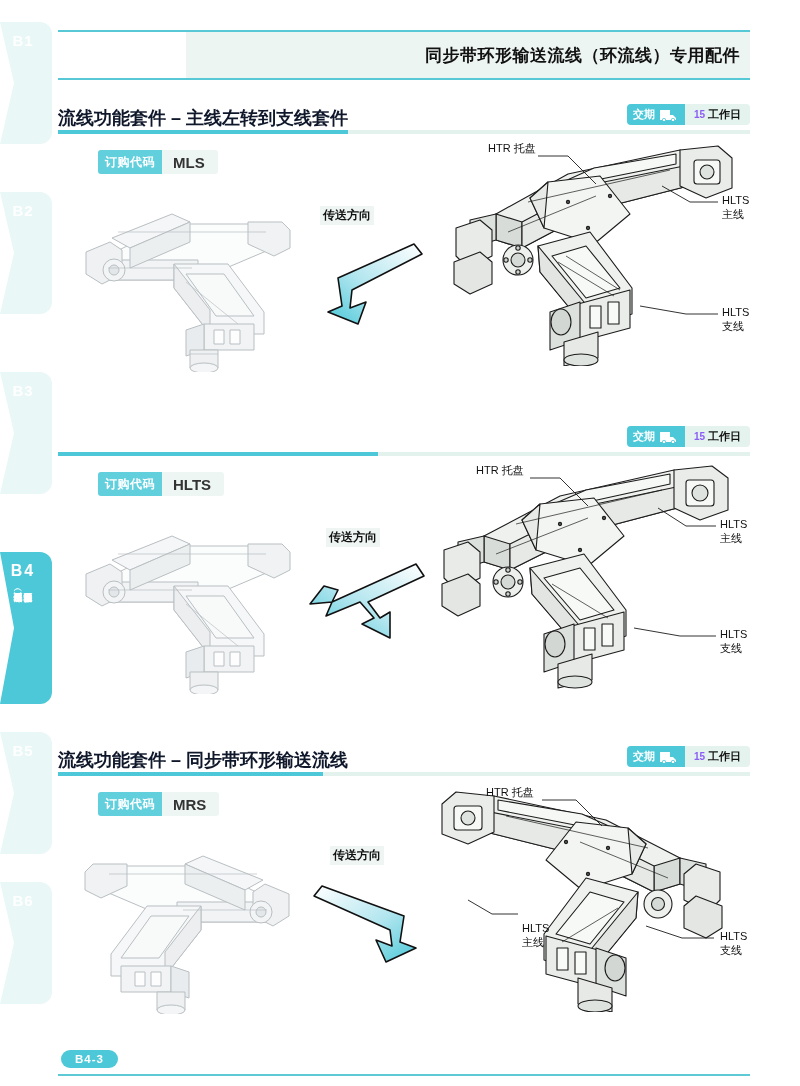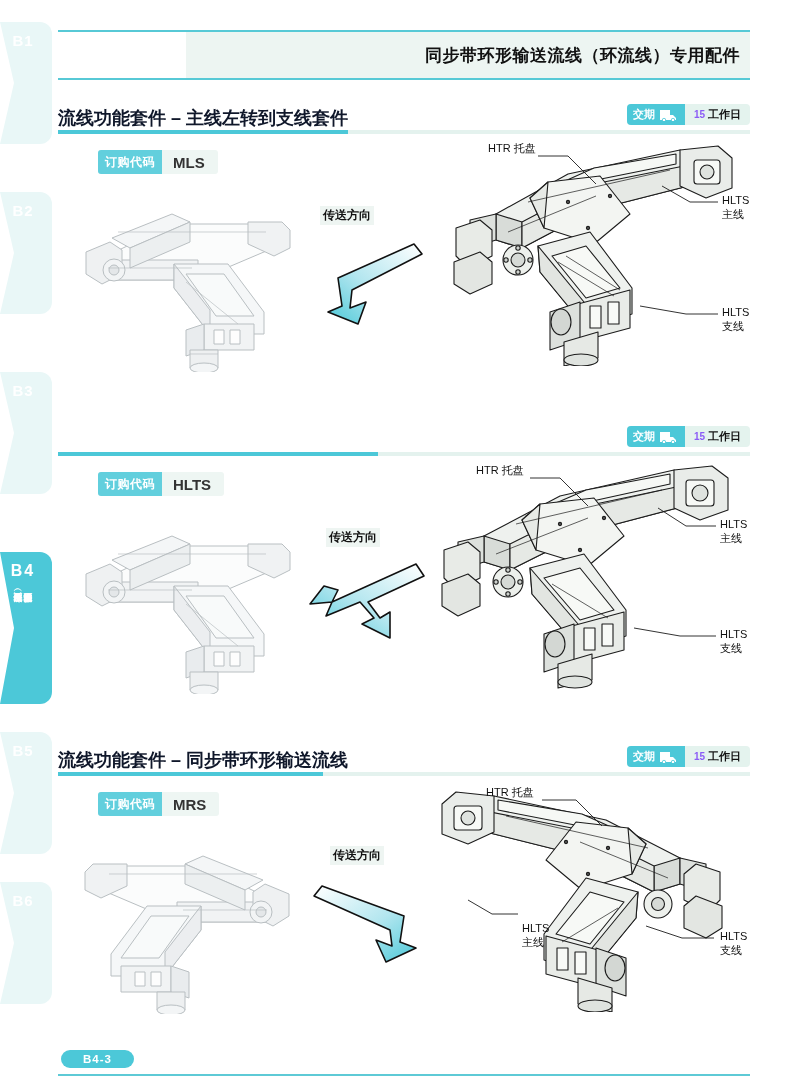--- a/index.html
+++ b/index.html
@@ -120,21 +120,21 @@
     position: absolute; font-size: 11px; font-weight: normal; color: #111;
     line-height: 1.25; white-space: nowrap;
   }
 
   
   .footer { position: absolute; left: 58px; bottom: 28px; width: 692px; }
   .foot-badge {
     position: absolute; left: 3px; top: -8px;
     background: #4cc8d8; color: #ffffff;
     font-size: 11.5px; font-weight: bold; letter-spacing: 1px;
-    padding: 3px 22px; border-radius: 11px;
+    padding: 3px 14px; border-radius: 11px;
   }
   .foot-rule { position: absolute; left: 0; top: 16px; width: 692px; height: 2px; background: #5ecad6; }
 </style>
 </head>
 <body>
 
 <div class="page">
 
   <div class="sidebar">
     <div class="tab" style="top:22px;height:122px;">

